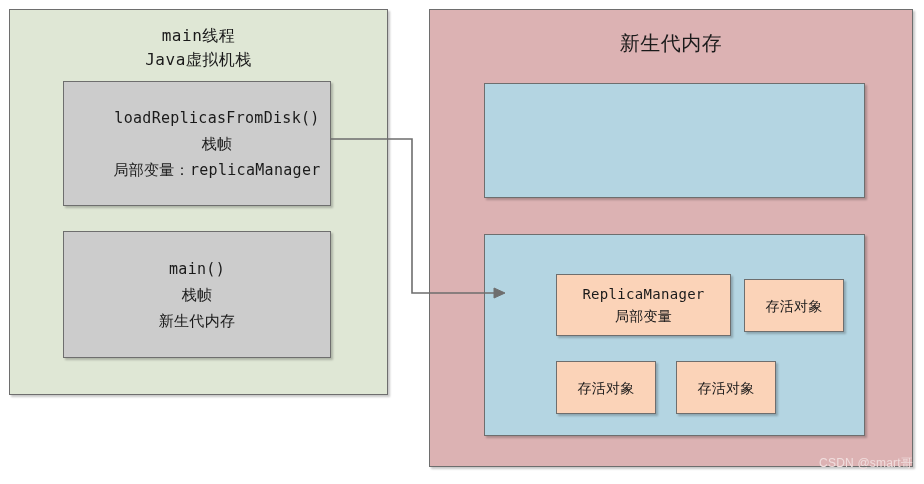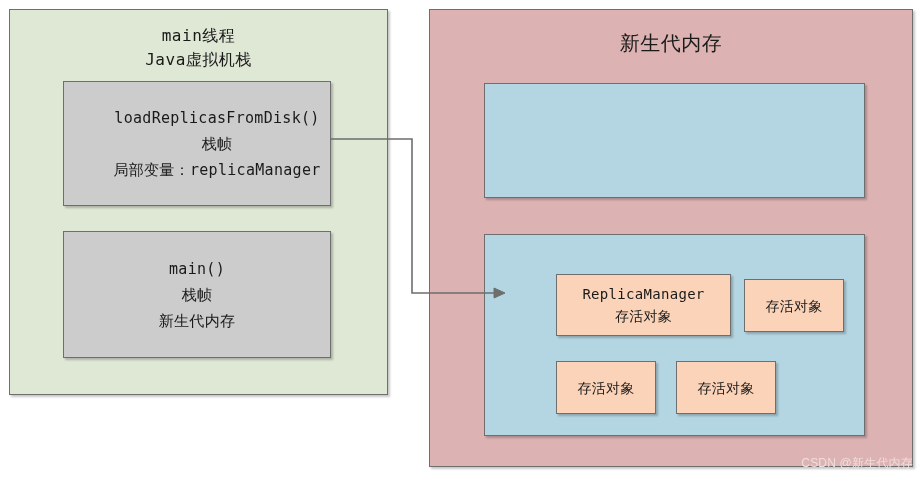--- a/index.html
+++ b/index.html
@@ -185,21 +185,21 @@
 
   <div class="panel" id="heap-panel">
     <div id="heap-panel-title">新生代内存</div>
 
     <div class="box region-box" id="region-survivor"></div>
 
     <div class="box region-box" id="region-eden">
 
       <div class="box object-box" id="obj-replica-manager">
         <span>ReplicaManager
-存活对象</span>
+局部变量</span>
       </div>
 
       <div class="box object-box" id="obj-live-1">
         <span>存活对象</span>
       </div>
 
       <div class="box object-box" id="obj-live-2">
         <span>存活对象</span>
       </div>
 
@@ -207,15 +207,15 @@
         <span>存活对象</span>
       </div>
     </div>
   </div>
 
   <svg id="connector" viewBox="0 0 924 484" xmlns="http://www.w3.org/2000/svg">
     <polyline points="331,139 412,139 412,293 494,293" fill="none" stroke="#6e6e6e" stroke-width="1.6"></polyline>
     <polygon points="494,288 505,293 494,298" fill="#6e6e6e" stroke="#6e6e6e" stroke-width="1"></polygon>
   </svg>
 
-  <div id="watermark">CSDN @新生代内存</div>
+  <div id="watermark">CSDN @smart哥</div>
 
 </div>
 
 </body></html>

